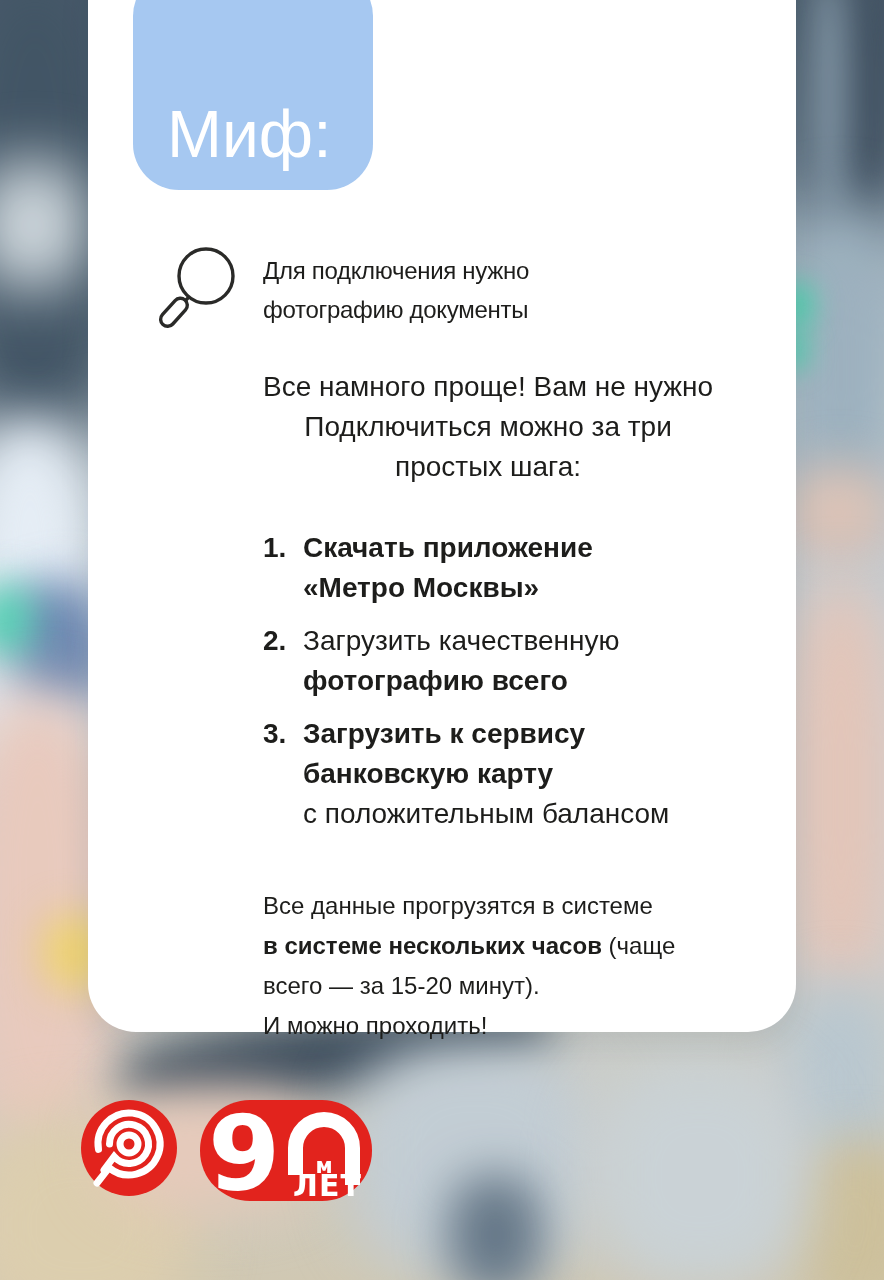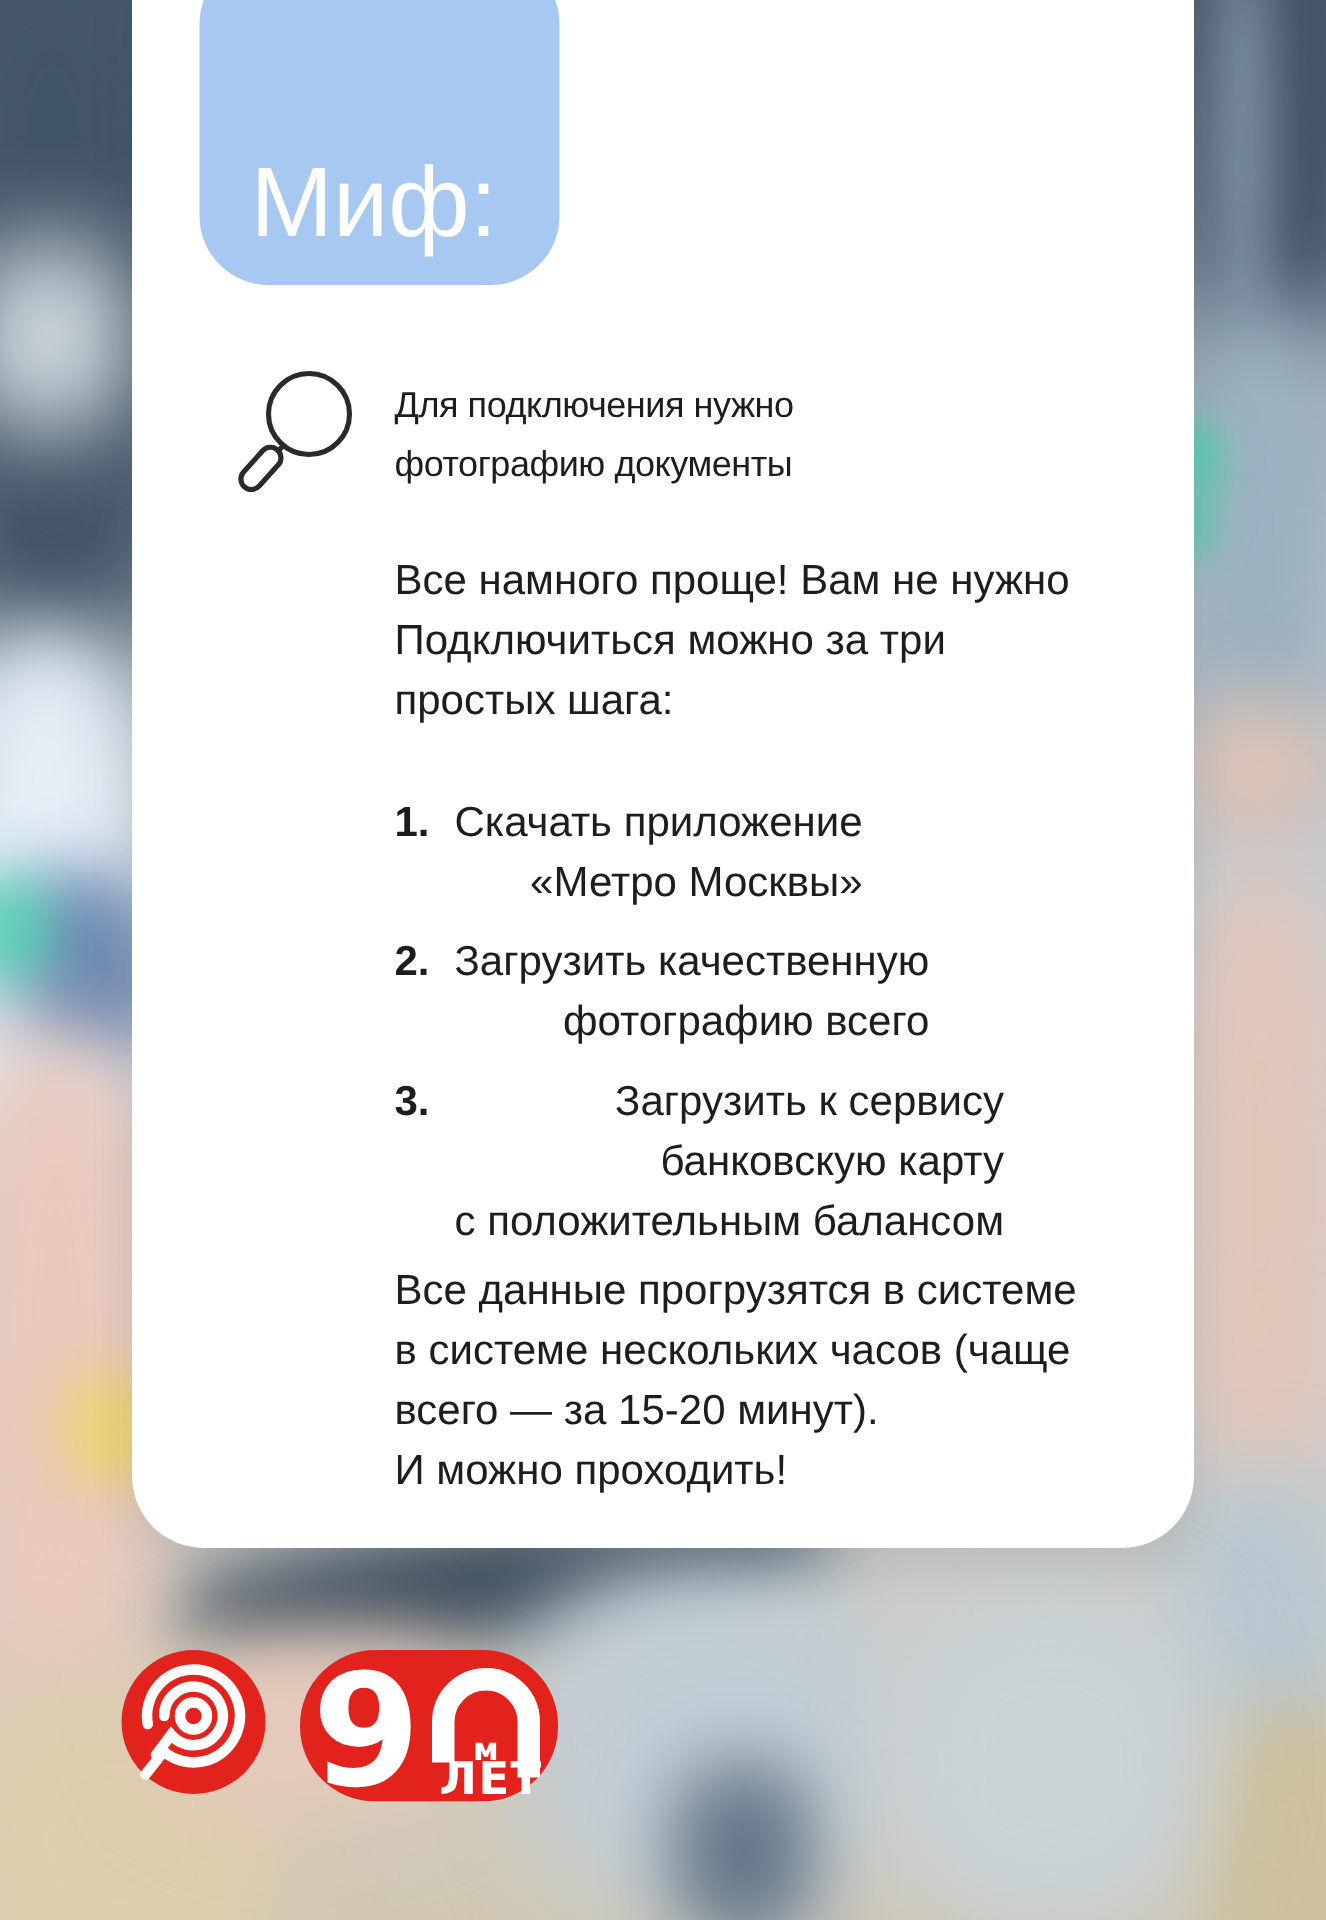--- a/index.html
+++ b/index.html
@@ -9,26 +9,26 @@
   .blob{position:absolute;border-radius:40%;}
   .veil{position:absolute;inset:0;background:rgba(255,255,255,0.10);}
   .card{position:absolute;left:88px;top:-50px;width:708px;height:1082px;background:var(--card_bg,#fff);
         border-radius:48px;z-index:3;box-shadow:0 12px 30px rgba(20,35,50,0.10);}
   .badge{position:absolute;left:133px;top:-30px;width:240px;height:220px;background:var(--badge_bg,#a6c8f1);
          border-radius:46px;z-index:4;display:flex;align-items:flex-end;padding:0 0 24px 34px;box-sizing:border-box;}
   .badge span{color:#fff;font-weight:normal;font-size:66px;line-height:0.95;letter-spacing:0;}
   .icon-magnifier{position:absolute;left:60px;top:290px;width:98px;height:98px;}
   .heading{position:absolute;left:175px;top:301px;font-size:24px;font-weight:normal;line-height:39px;
            color:var(--text_color,#1d1d1b);letter-spacing:-0.3px;}
-  .intro{position:absolute;left:175px;top:417px;font-size:28px;line-height:40px;color:var(--text_color,#1d1d1b);}
+  .intro{position:absolute;left:175px;top:417px;font-size:28px;line-height:40px;color:var(--text_color,#1d1d1b);text-align:center;}
   .steps{position:absolute;left:175px;top:578px;font-size:28px;line-height:40px;color:var(--text_color,#1d1d1b);}
   .step{display:flex;margin-bottom:13px;}
   .step .num{font-weight:bold;width:40px;flex:0 0 40px;}
-  .b{font-weight:normal;text-align:right;}
-  .outro{position:absolute;left:175px;top:890px;font-size:28px;line-height:40px;color:var(--text_color,#1d1d1b);}
+  .b{font-weight:bold;}
+  .outro{position:absolute;left:175px;top:936px;font-size:24px;line-height:40px;color:var(--text_color,#1d1d1b);}
   .logo-roundel{position:absolute;left:80px;top:1099px;width:98px;height:98px;z-index:4;}
   .logo-90{position:absolute;left:200px;top:1100px;width:172px;height:101px;z-index:4;}
 </style>
 </head>
 <body>
 
 <div class="stage">
 
   <div>
     <div class="blob" style="left:-70px;top:-50px;width:210px;height:500px;background:#2d4254;filter:blur(36px);"></div>

